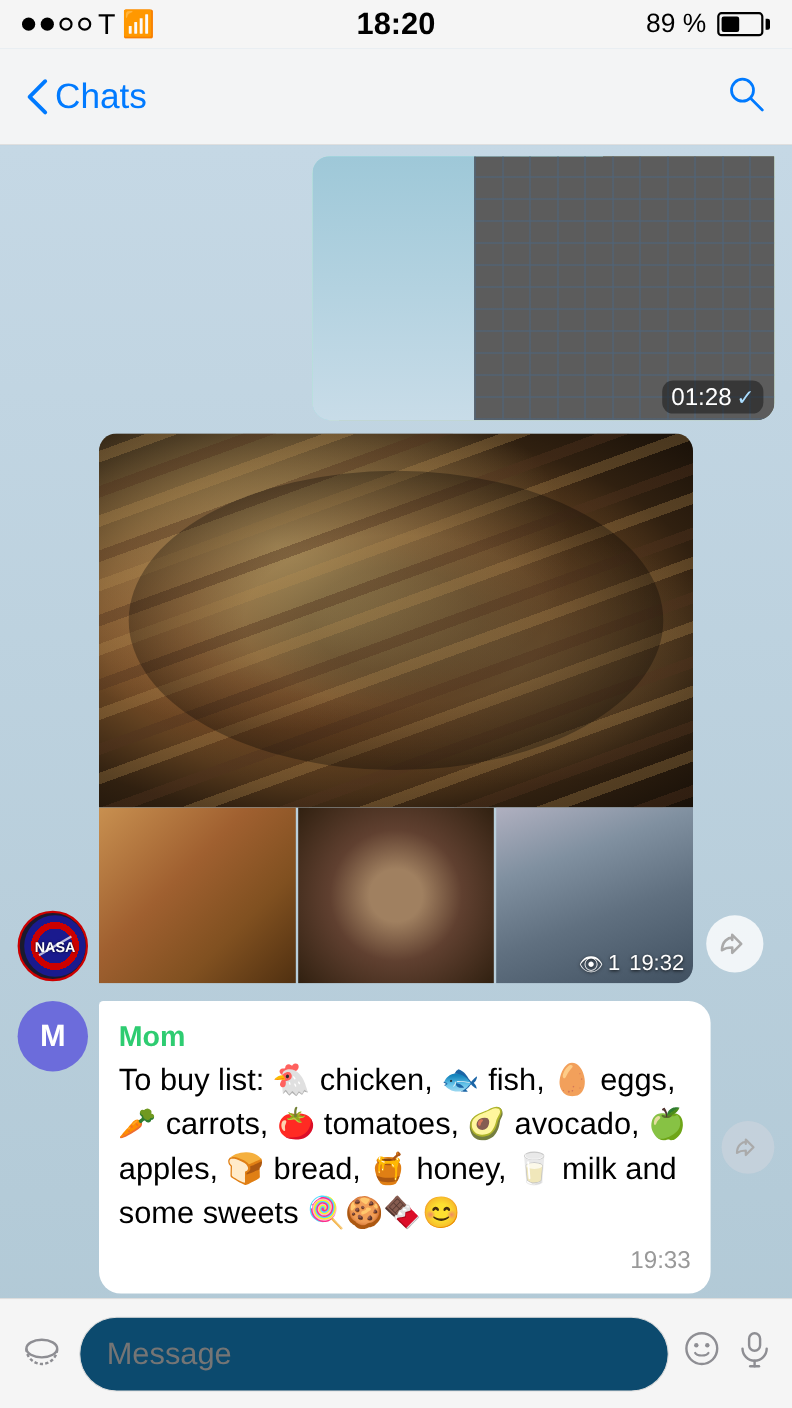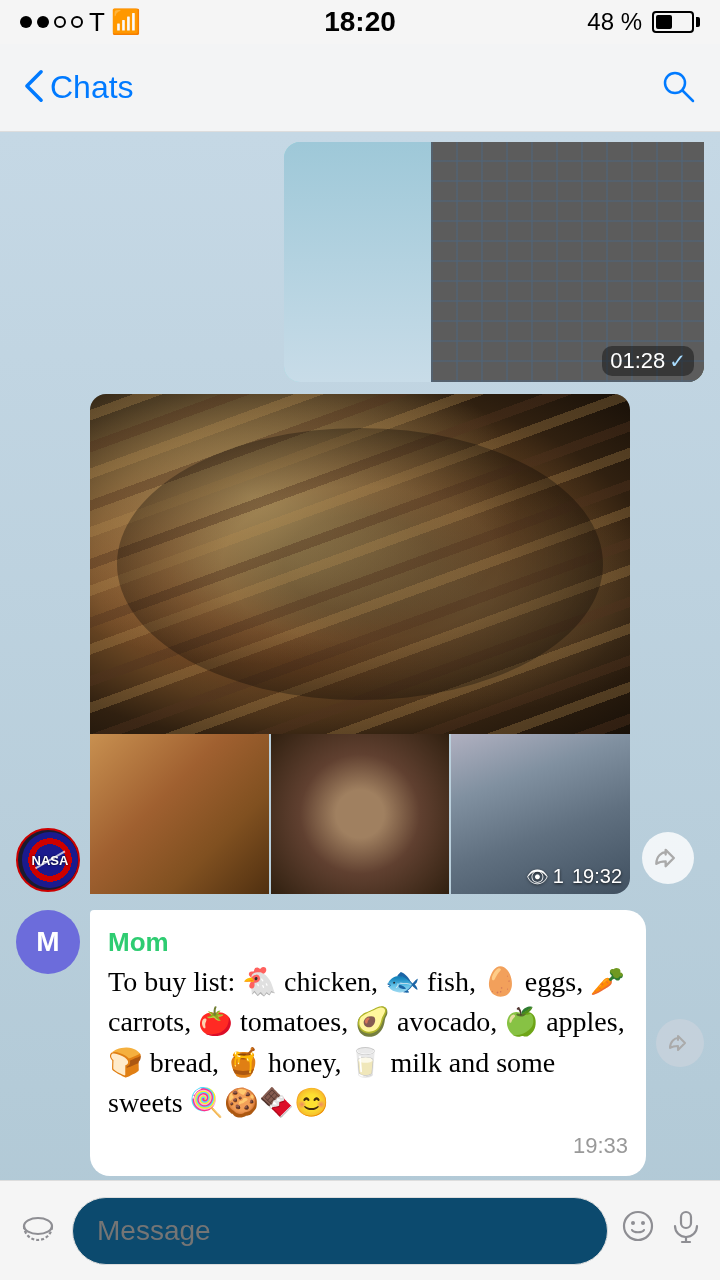--- a/index.html
+++ b/index.html
@@ -43,21 +43,21 @@
     .nav-bar {
       background: rgba(245,245,245,0.95);
       height: 88px;
       display: flex;
       align-items: center;
       justify-content: space-between;
       padding: 0 24px;
       border-bottom: 1px solid #ddd;
     }
     .nav-back {
-      display: flex; gap: 6px;
+      display: flex; align-items: center; gap: 6px;
       color: #007aff; font-size: 32px; cursor: pointer;
     }
     .nav-back svg { width: 20px; height: 34px; }
     .nav-title { font-size: 34px; font-weight: 700; color: #000; }
     .nav-search { color: #007aff; cursor: pointer; }
     .nav-search svg { width: 36px; height: 36px; }
 
     
     .chat-area {
       background: #b8ccd8;
@@ -256,21 +256,20 @@
       color: #4aa;
       font-weight: 600;
       font-size: 26px;
       margin-bottom: 0;
     }
     .bubble-sender.mom { color: #2ecc71; }
 
     .bubble-text {
       color: #000;
       word-break: break-word;
-      font-family: Liberation Serif, serif;
     }
     .bubble-meta {
       display: flex;
       justify-content: flex-end;
       align-items: center;
       gap: 4px;
       margin-top: 6px;
     }
     .bubble-time {
       font-size: 22px;
@@ -380,21 +379,21 @@
       <div class="dot"></div>
       <div class="dot"></div>
       <div class="dot empty"></div>
       <div class="dot empty"></div>
     </div>
     <span style="font-size:26px;font-weight:400;">T</span>
     <span style="font-size:24px;">📶</span>
   </div>
   <span class="status-time">18:20</span>
   <div class="status-right">
-    <span style="font-size:24px;font-weight:400;">48 %</span>
+    <span style="font-size:24px;font-weight:400;">89 %</span>
     <div class="battery-icon">
       <div class="battery-body">
         <div class="battery-fill"></div>
       </div>
       <div class="battery-tip"></div>
     </div>
   </div>
 </div>
 
 <div class="nav-bar">

